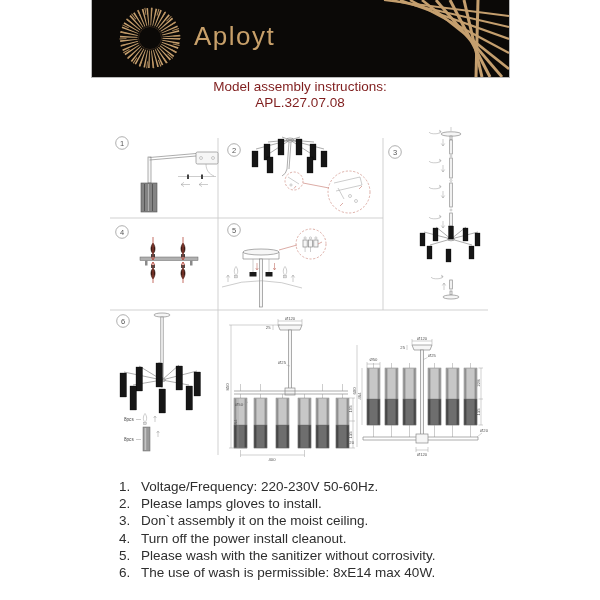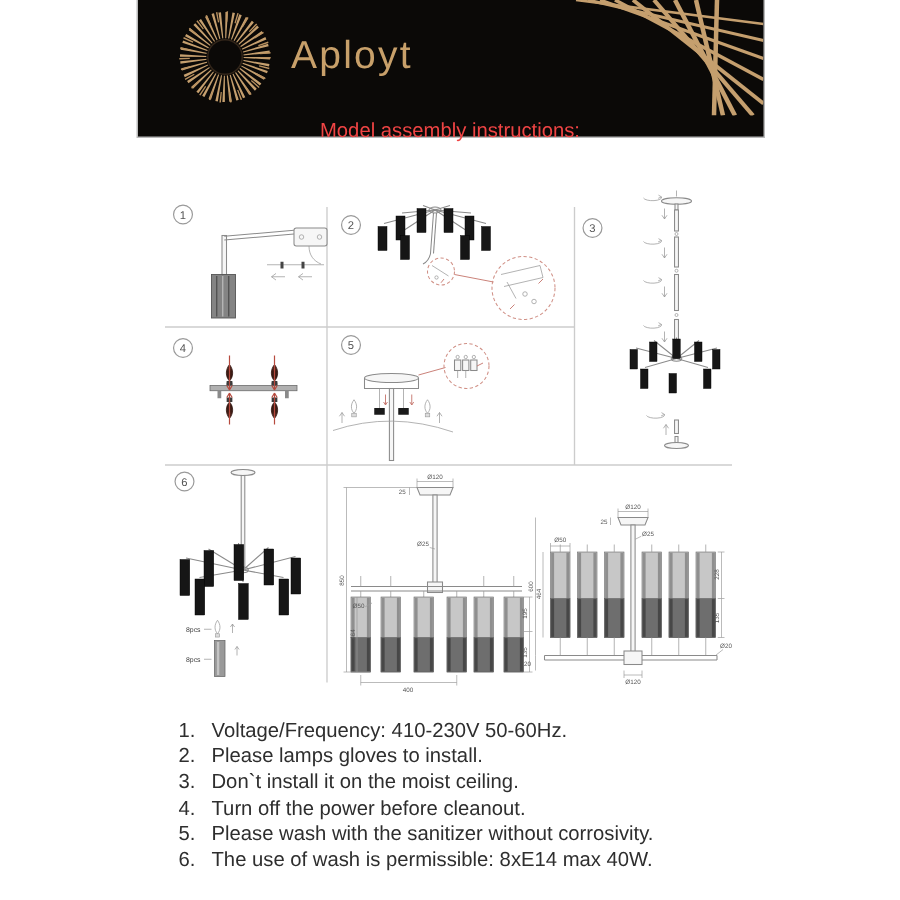--- a/index.html
+++ b/index.html
@@ -1,29 +1,29 @@
 <!DOCTYPE html>
 <html><head>
 <meta charset="utf-8">
 <style>
   html,body{margin:0;padding:0;}
   body{
     width:600px;height:600px;background:#ffffff;overflow:hidden;position:relative;
     font-family:"Liberation Sans", sans-serif;
   }
   .banner{
-    position:absolute;left:92px;top:0;width:417px;height:91px;
+    position:absolute;left:92px;top:0;width:417px;height:77px;
     background:#0b0907;overflow:hidden;box-shadow:0 0 0 1px rgba(130,130,130,.55);
   }
   .banner-art{position:absolute;left:0;top:0;width:417px;height:77px;}
   .brand-name{
     position:absolute;left:102px;top:21px;font-size:26px;letter-spacing:1.5px;
     color:#c8a06a;font-weight:400;
   }
-  .title-block{position:absolute;left:0;top:79px;width:600px;text-align:center;color:#ef4444;}
+  .title-block{position:absolute;left:0;top:79px;width:600px;text-align:center;color:#7f1d1d;}
   .title-line{font-size:13.5px;line-height:16px;}
   .diagram-svg{position:absolute;left:110px;top:125px;width:380px;height:348px;}
   .instructions{position:absolute;left:119px;top:478px;width:420px;color:#2e2e2e;}
   .instr-row{display:flex;font-size:13.5px;line-height:17.2px;}
   .instr-num{width:22px;flex:0 0 22px;}
   .instr-text{flex:1;}
 
   
   .grid{stroke:#cccccc;stroke-width:0.9;}
   .thin{stroke:#8a8a8a;stroke-width:.7;fill:none;}
@@ -65,20 +65,21 @@
       <line x1="358" y1="0" x2="398" y2="77" stroke-width="3"></line>
       <line x1="372" y1="0" x2="390" y2="77" stroke-width="3"></line>
       <line x1="386" y1="0" x2="384" y2="77" stroke-width="3"></line>
     </g>
   </svg>
   <div class="brand-name">Aployt</div>
 </div>
 
 <div class="title-block">
   <div class="title-line">Model assembly instructions:</div>
+  <div class="title-line">APL.327.07.08</div>
 </div>
 
 <svg class="diagram-svg" viewBox="0 0 380 348">
   <defs>
     <g id="rot" class="thin2">
       <path d="M -6,0 a 6,2.1 0 1 0 12,-0.7 M 6,-0.7 l -2,-1.2 M 6,-0.7 l -2.2,0.9"></path>
     </g>
     <g id="darr" class="thin2">
       <path d="M 0,0 v 7 M 0,7 l -1.7,-2.5 M 0,7 l 1.7,-2.5"></path>
     </g>
@@ -457,33 +458,33 @@
       <line class="dim" x1="306" y1="322" x2="306" y2="327"></line>
         <line class="dim" x1="318" y1="322" x2="318" y2="327"></line>
       <text class="dimt" x="312" y="331" text-anchor="middle">Ø120</text>
     </g>
   </g>
 </svg>
 
 <div class="instructions">
   <div class="instr-row">
     <span class="instr-num">1.</span>
-    <span class="instr-text">Voltage/Frequency: 410-230V 50-60Hz.</span>
+    <span class="instr-text">Voltage/Frequency: 220-230V 50-60Hz.</span>
   </div>
   <div class="instr-row">
     <span class="instr-num">2.</span>
     <span class="instr-text">Please lamps gloves to install.</span>
   </div>
   <div class="instr-row">
     <span class="instr-num">3.</span>
-    <span class="instr-text">Don`t install it on the moist ceiling.</span>
+    <span class="instr-text">Don`t assembly it on the moist ceiling.</span>
   </div>
   <div class="instr-row">
     <span class="instr-num">4.</span>
-    <span class="instr-text">Turn off the power before cleanout.</span>
+    <span class="instr-text">Turn off the power install cleanout.</span>
   </div>
   <div class="instr-row">
     <span class="instr-num">5.</span>
     <span class="instr-text">Please wash with the sanitizer without corrosivity.</span>
   </div>
   <div class="instr-row">
     <span class="instr-num">6.</span>
     <span class="instr-text">The use of wash is permissible: 8xE14 max 40W.</span>
   </div>
 </div>

